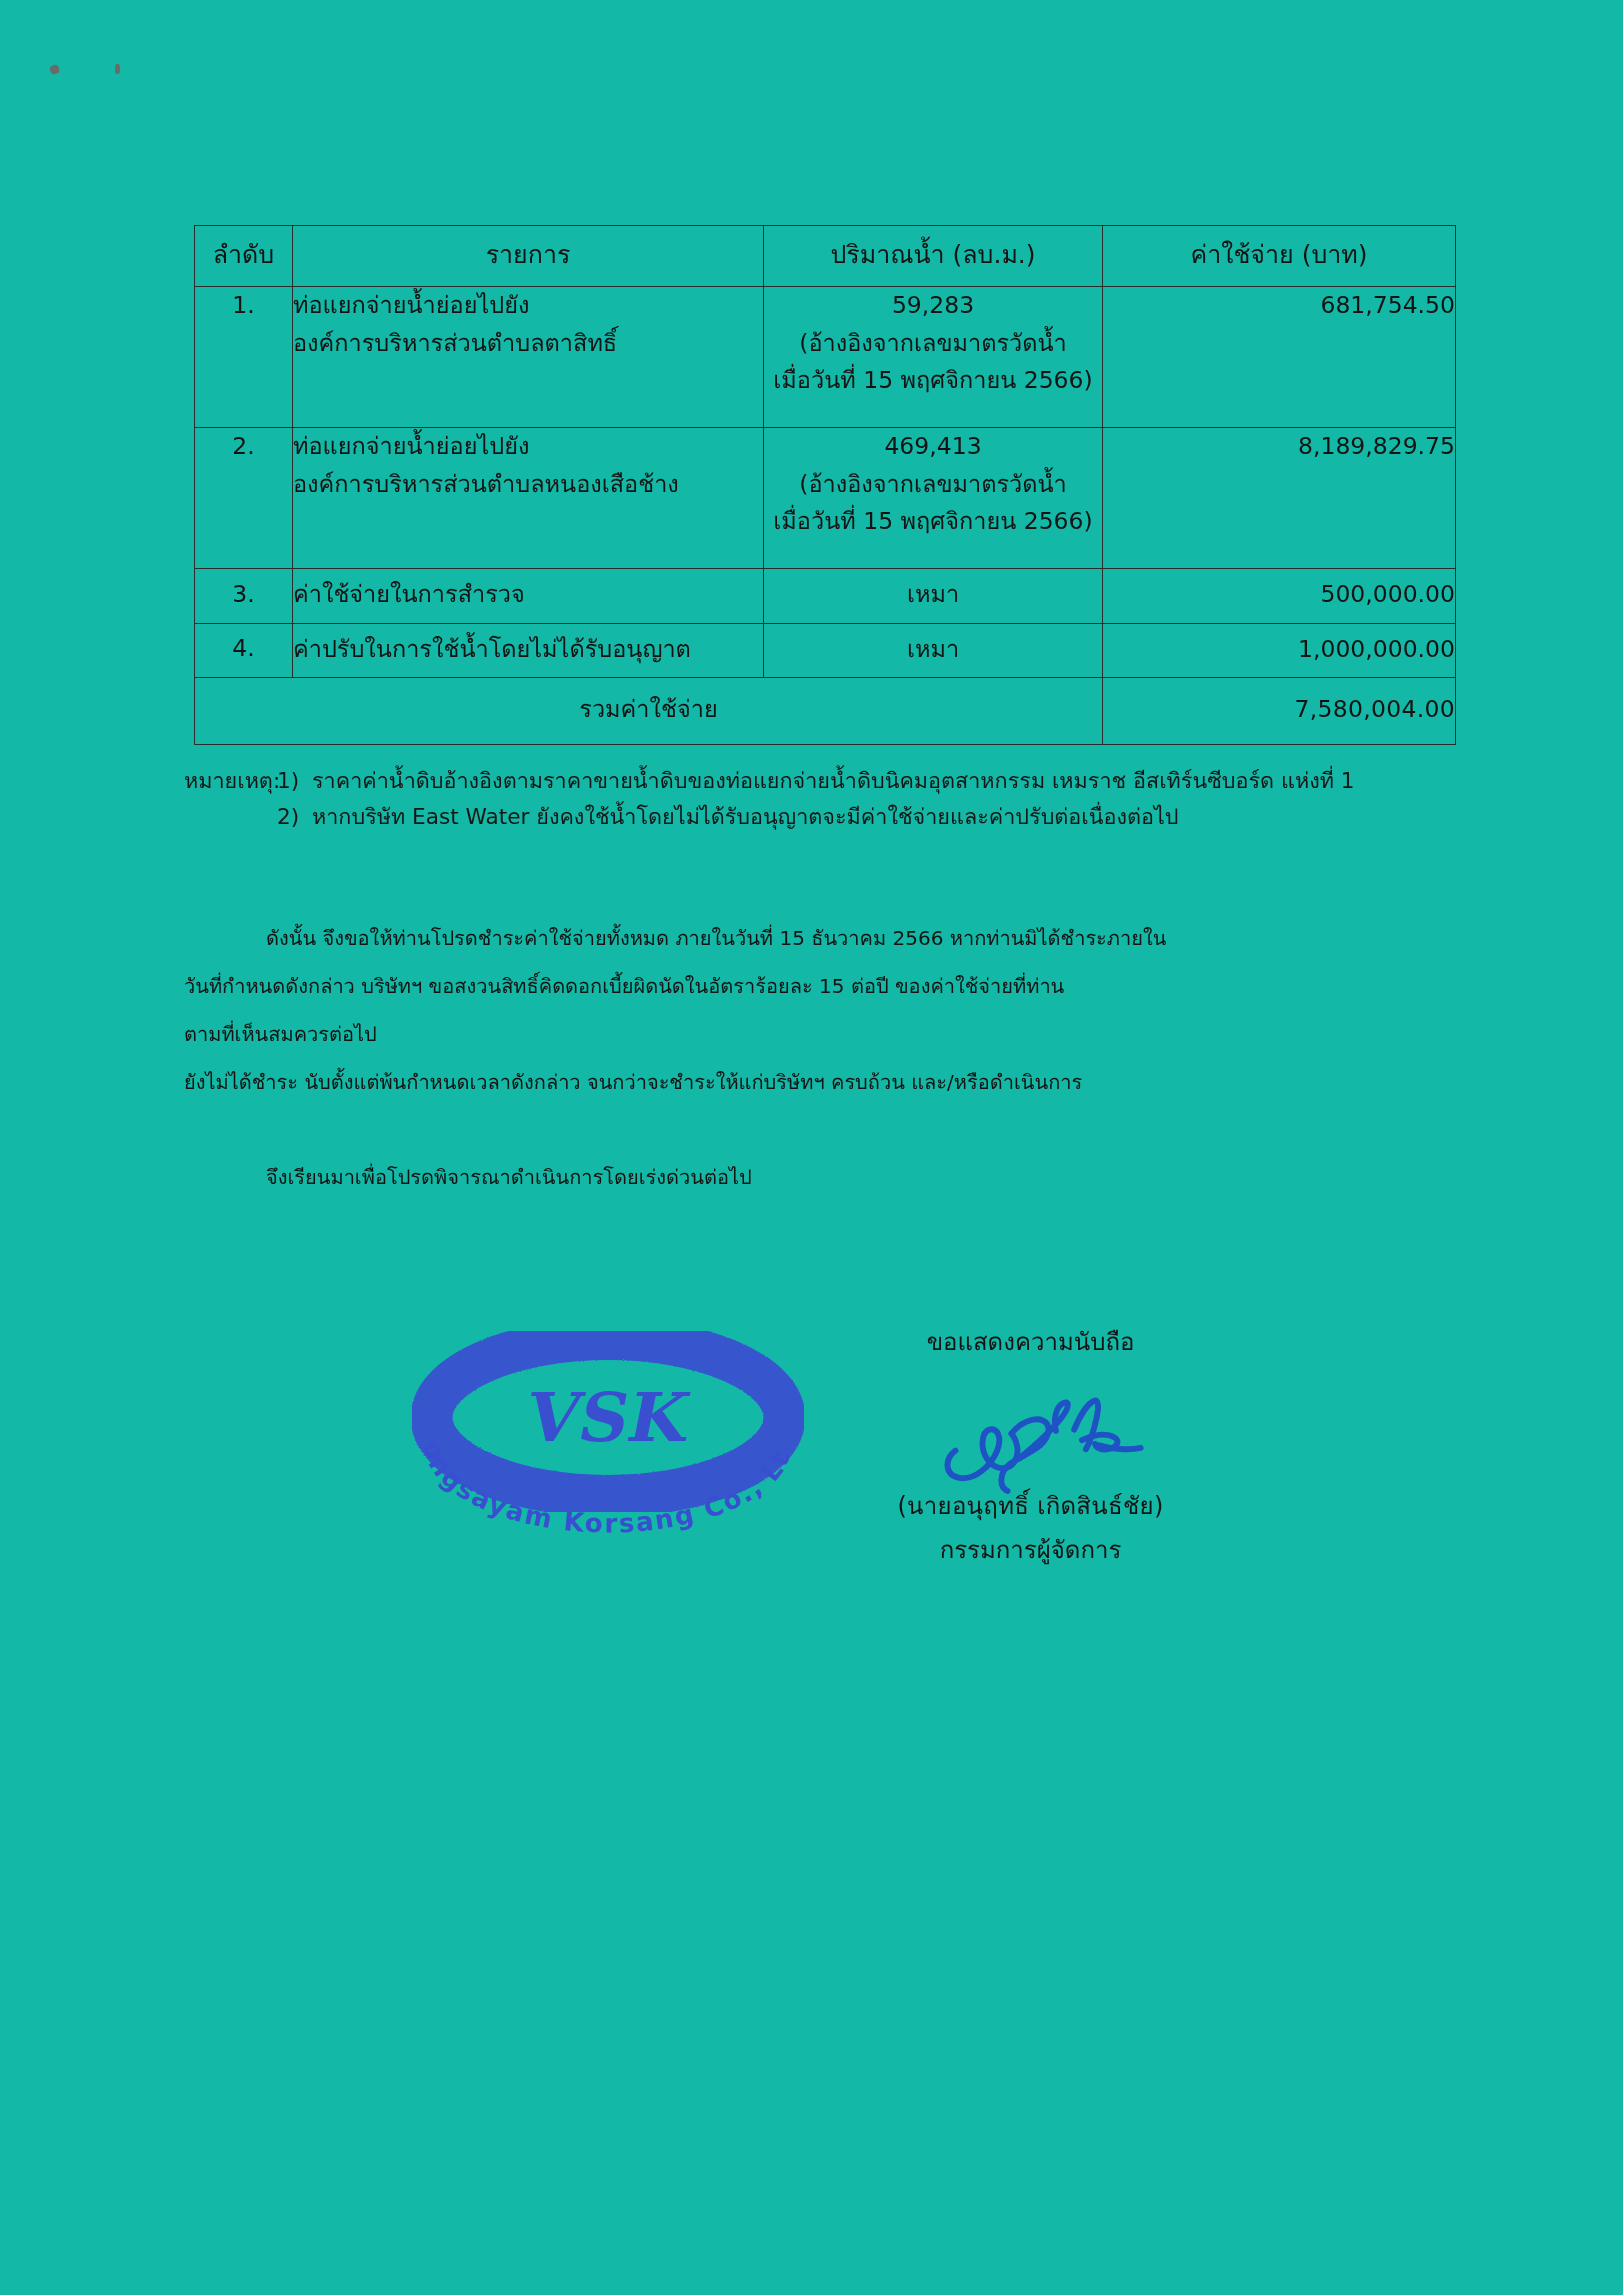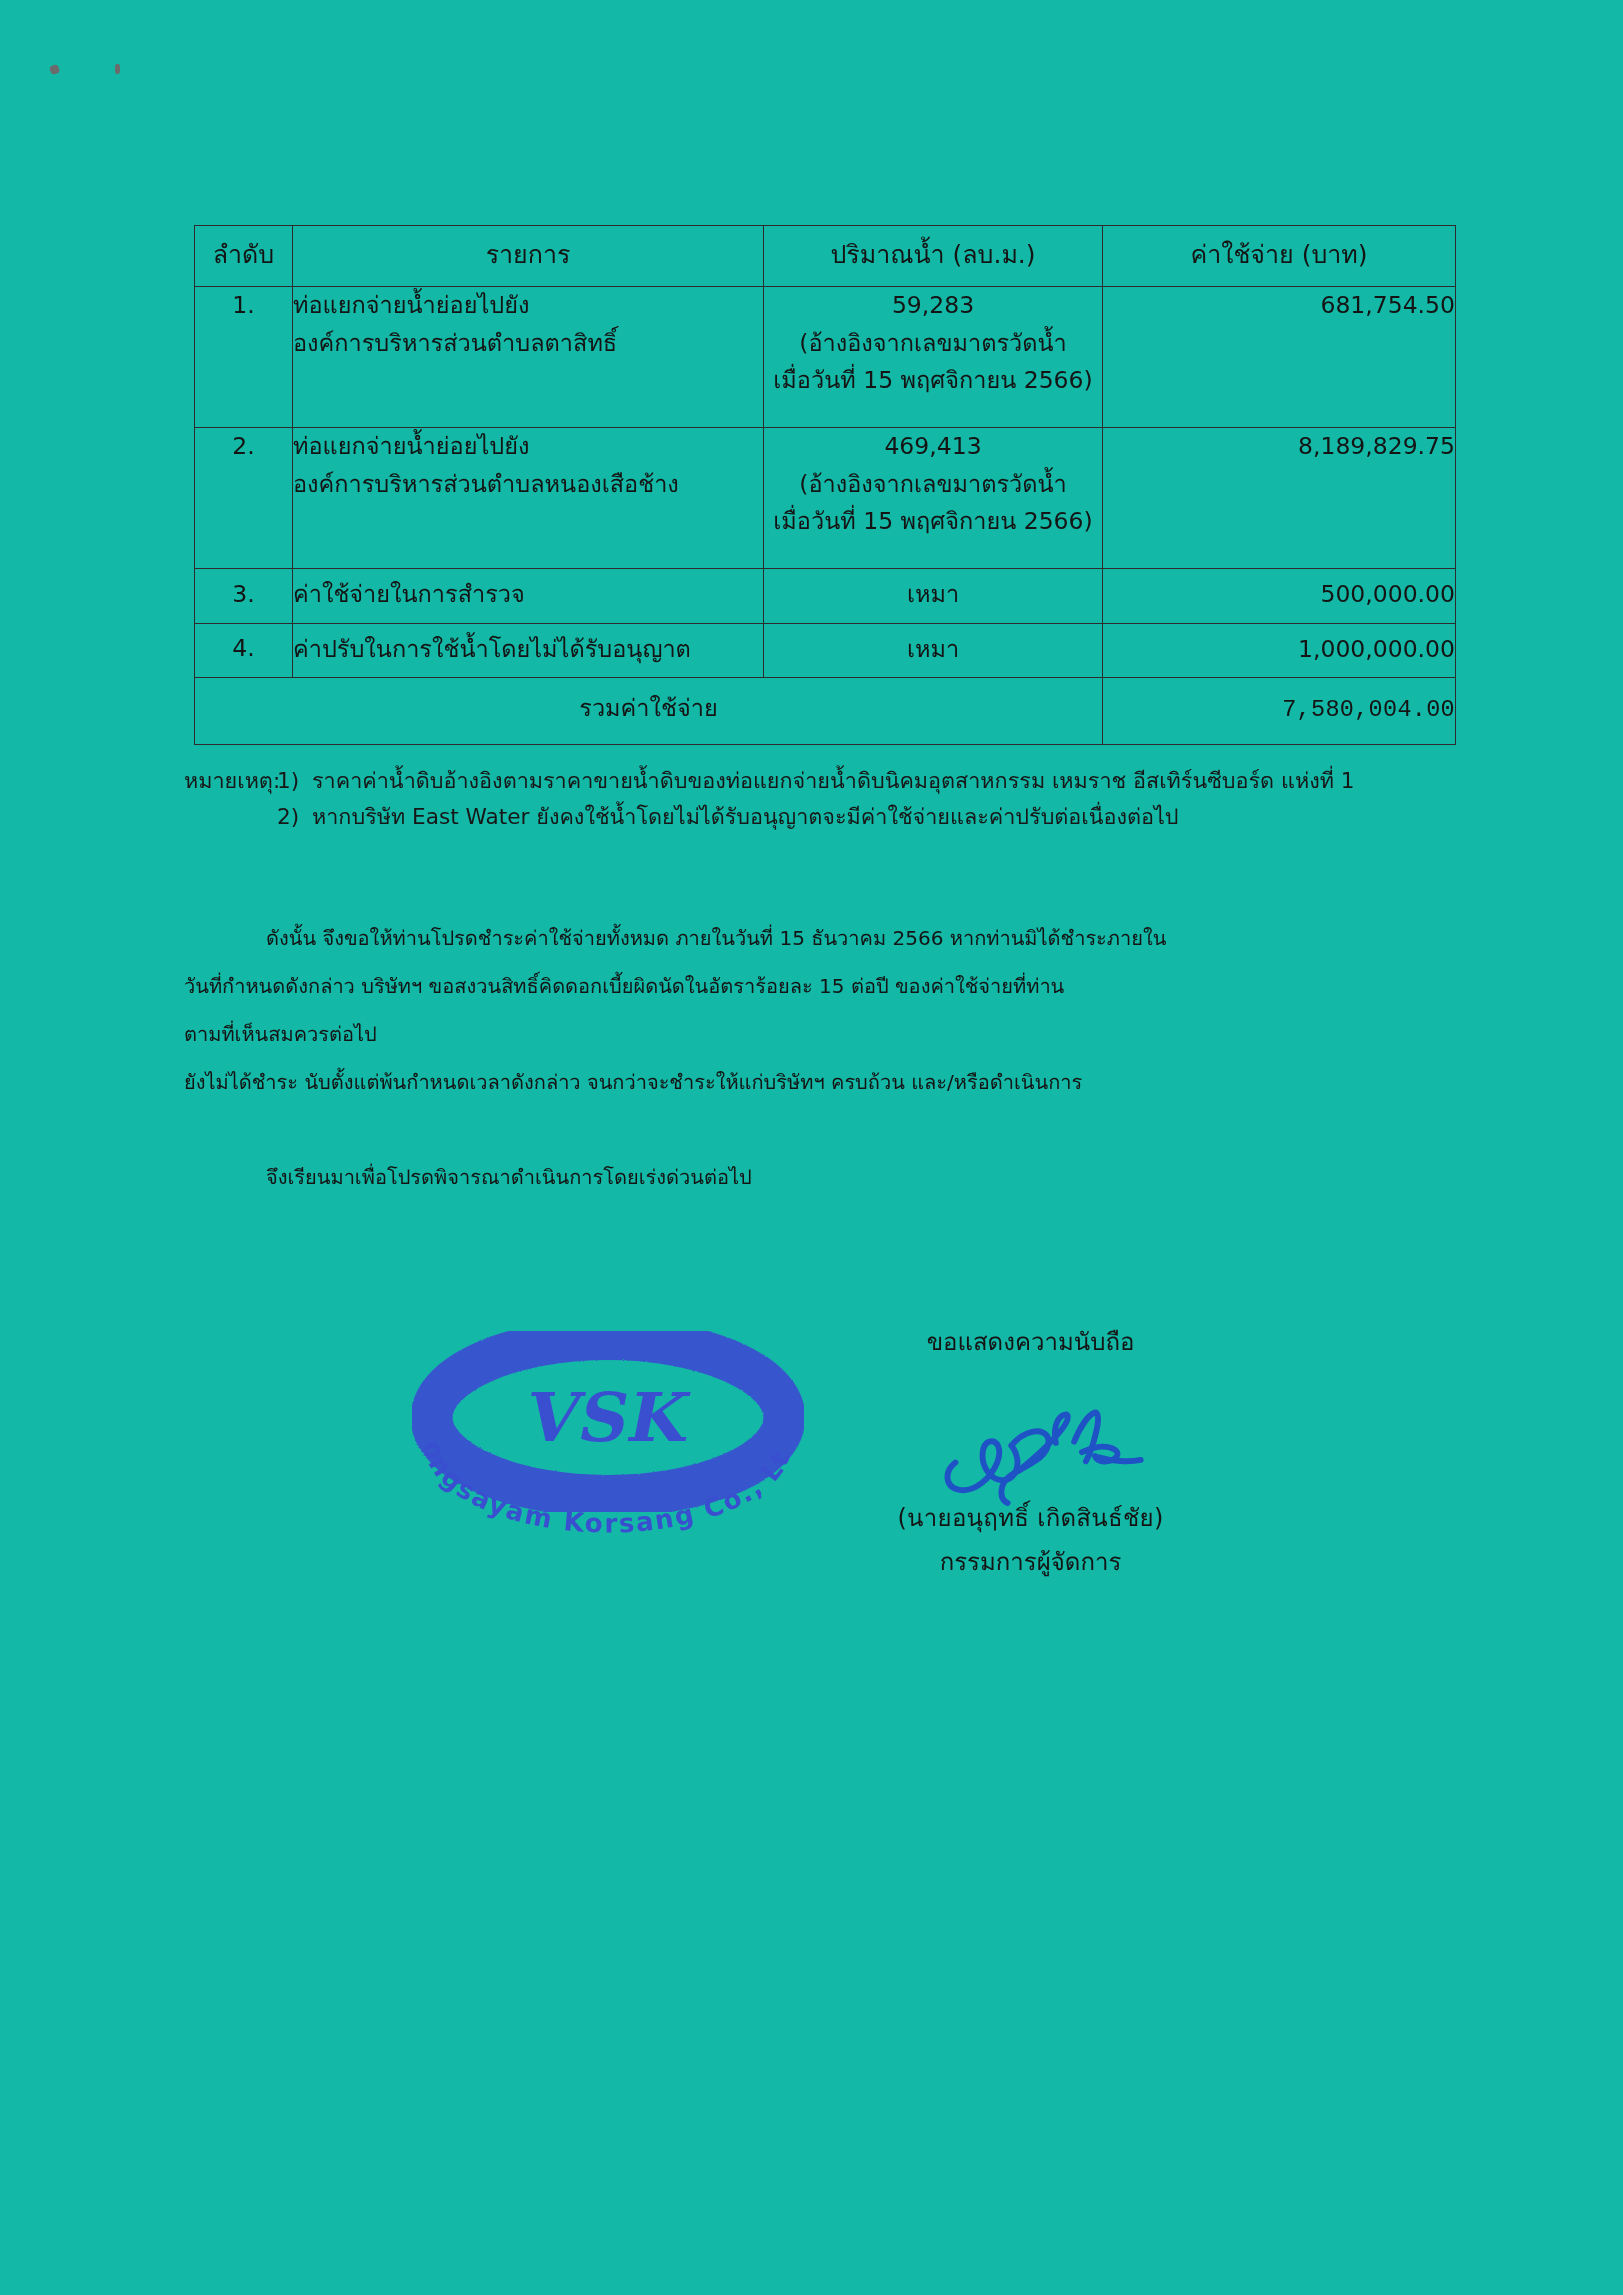--- a/index.html
+++ b/index.html
@@ -78,21 +78,20 @@
   }
   .tall-row td { height: 140px; }
   .short-row td { height: 43px; vertical-align: middle; padding-top: 3.9px; padding-bottom: 6.5px; }
   .short-row .cell-no { padding-top: 2.6px; }
 
   .total-row td {
     height: 54px;
     vertical-align: middle;
     padding-top: 3.9px;
     padding-bottom: 7.8px;
-    font-family: Liberation Mono, monospace;
   }
   .total-label {
     text-align: center;
     padding-right: 56px;
     font-size: 25px;
   }
   .total-value {
     text-align: right;
     padding-right: 15.7px;
     font-size: 25px;
@@ -138,21 +137,21 @@
   .sign-block {
     position: absolute;
     left: 821px;
     top: 1324px;
     width: 419px;
     text-align: center;
     font-size: 24px;
     line-height: 1.5;
     color: #141414;
   }
-  .sign-regards { margin: 0 0 23px 0; white-space: nowrap; }
+  .sign-regards { margin: 0 0 11px 0; white-space: nowrap; }
   .sign-gap { height: 110px; position: relative; }
   .sign-name { margin: 6.5px 0 3.9px 0; white-space: nowrap; letter-spacing: 0.3px; }
   .sign-title { margin: 8px; white-space: nowrap; }
 
   .signature-svg {
     position: absolute;
     left: 50%;
     top: -3.9px;
     transform: translateX(-42%);
     width: 262px;

